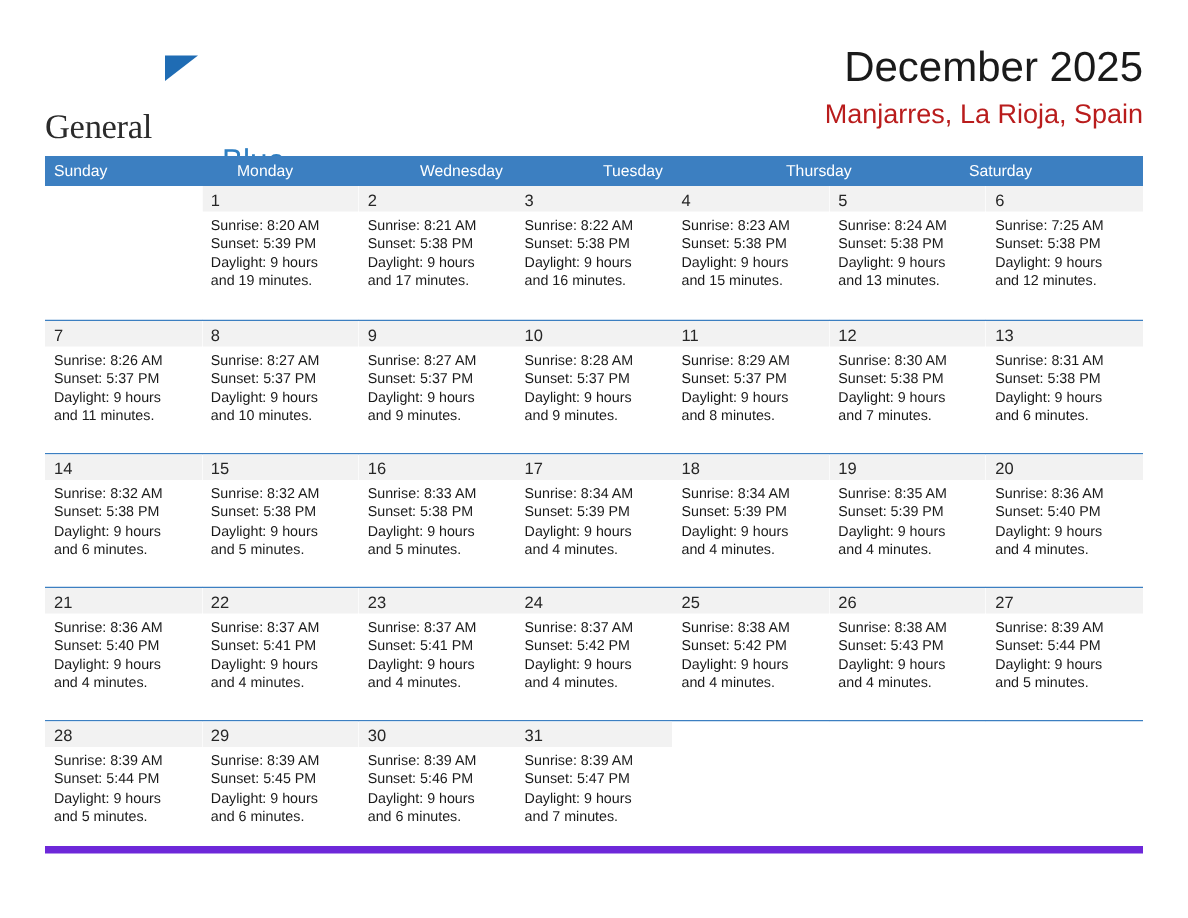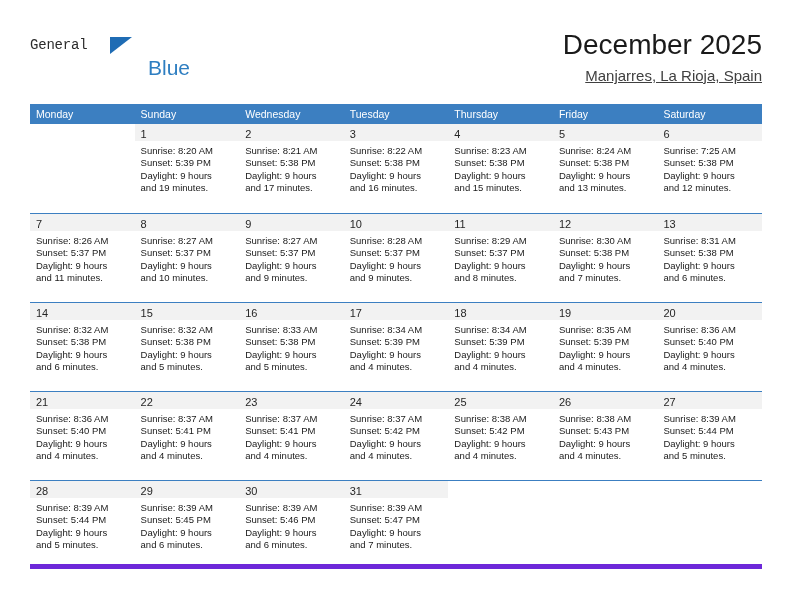--- a/index.html
+++ b/index.html
@@ -35,26 +35,27 @@
     justify-content: space-between;
   }
 
   .logo {
     position: relative;
     width: 160px;
     height: 58px;
     padding-top: 6px;
   }
   .logo-general {
-    font-size: 14px;
+    font-size: 23px;
     color: #2b2b2b;
     letter-spacing: -0.2px;
     line-height: 22px;
     display: block;
-    font-family: Liberation Mono, monospace;
+    font-family: Liberation Serif, serif;
+    margin-top: 40px;
   }
   .logo-blue {
     font-size: 21px;
     color: #2e7ec1;
     line-height: 22px;
     display: block;
     margin-left: 28px;
     margin-top: 1px;
     font-family: "Liberation Sans", sans-serif;
     text-align: right;
@@ -74,25 +75,24 @@
     padding-top: 0px;
   }
   .month-title {
     font-size: 28px;
     font-weight: normal;
     color: #1a1a1a;
     line-height: 34px;
     letter-spacing: 0px;
   }
   .location-sub {
-    font-size: 15px;
-    color: #404040;
+    font-size: 18px;
+    color: #b91c1c;
     line-height: 20px;
     margin-top: 4px;
-    text-decoration: underline;
   }
 
   
   .calendar {
     position: absolute;
     left: 30px;
     top: 104px;
     width: 732px;
   }
 
@@ -169,26 +169,25 @@
 
     <div class="title-block">
       <div class="month-title">December 2025</div>
       <div class="location-sub">Manjarres, La Rioja, Spain</div>
     </div>
 
   </div>
 
   <div class="calendar">
     <div class="weekday-header">
+        <div class="weekday-cell">Sunday</div>
         <div class="weekday-cell">Monday</div>
-        <div class="weekday-cell">Sunday</div>
         <div class="weekday-cell">Wednesday</div>
         <div class="weekday-cell">Tuesday</div>
         <div class="weekday-cell">Thursday</div>
-        <div class="weekday-cell">Friday</div>
         <div class="weekday-cell">Saturday</div>
       </div>
     <div id="weeks-container">
         <div class="week-row">
           <div class="day-cell">
             <div class="day-num-band"><span class="day-num"></span></div>
           </div>
           <div class="day-cell filled">
             <div class="day-num-band"><span class="day-num">1</span></div>
             <div class="day-body">

